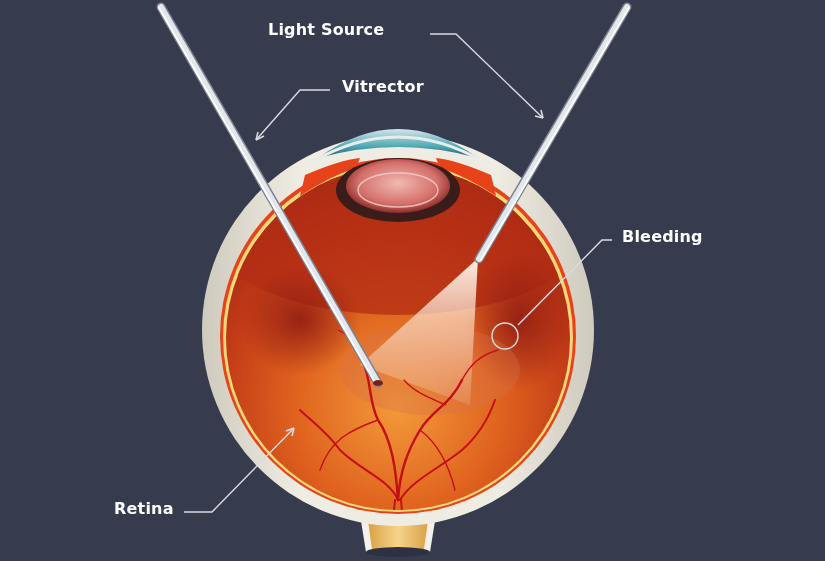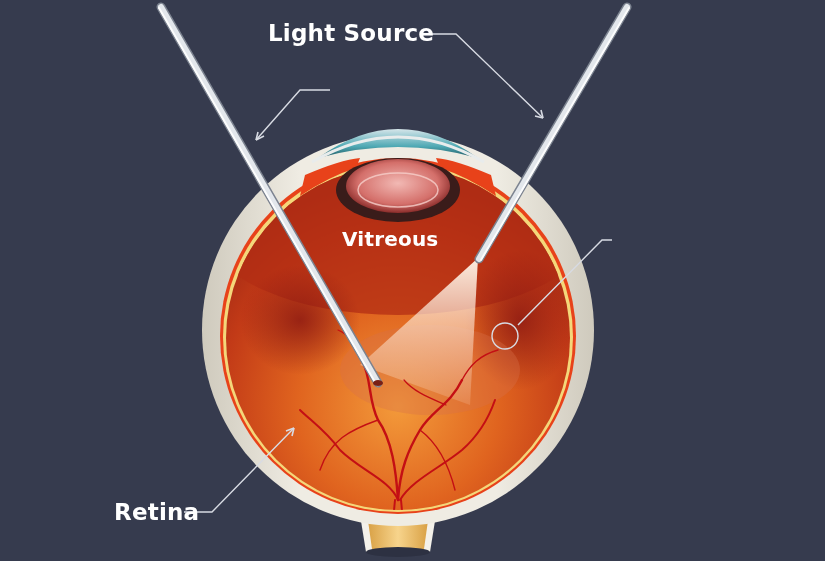--- a/index.html
+++ b/index.html
@@ -8,21 +8,21 @@
       background: #363b4e;
       font-family: "DejaVu Sans", sans-serif;
     }
     .stage { position: relative; width: 825px; height: 561px; }
     svg.art { position: absolute; left: 0; top: 0; }
     .label {
       position: absolute;
       color: #ffffff;
       font-family: "DejaVu Sans", sans-serif;
       font-weight: bold;
-      font-size: 23px;
+      font-size: 16px;
       letter-spacing: 0.2px;
       white-space: nowrap;
       line-height: 1;
     }
     .label.inner { font-size: 20px; }
   </style>
 </head>
 <body>
 
 <div class="stage">
@@ -145,16 +145,17 @@
 
       <path d="M612 240 L602 240 L518 325"></path>
       <circle cx="505" cy="336" r="13"></circle>
 
       <path d="M184 512 L212 512 L294 428"></path>
       <path d="M294 428 L286 431 M294 428 L292 436" stroke-width="1.6"></path>
     </g>
   </svg>
 
   <div class="label" style="left:268px; top:22px;">Light Source</div>
-  <div class="label inner" style="left:342px; top:229px;">Vitreous</div>
+  <div class="label" style="left:342px; top:79px;">Vitrector</div>
+  <div class="label" style="left:622px; top:229px;">Bleeding</div>
   <div class="label" style="left:97px; top:501px;margin-left:17px;">Retina</div>
 
 </div>
 
 </body></html>

